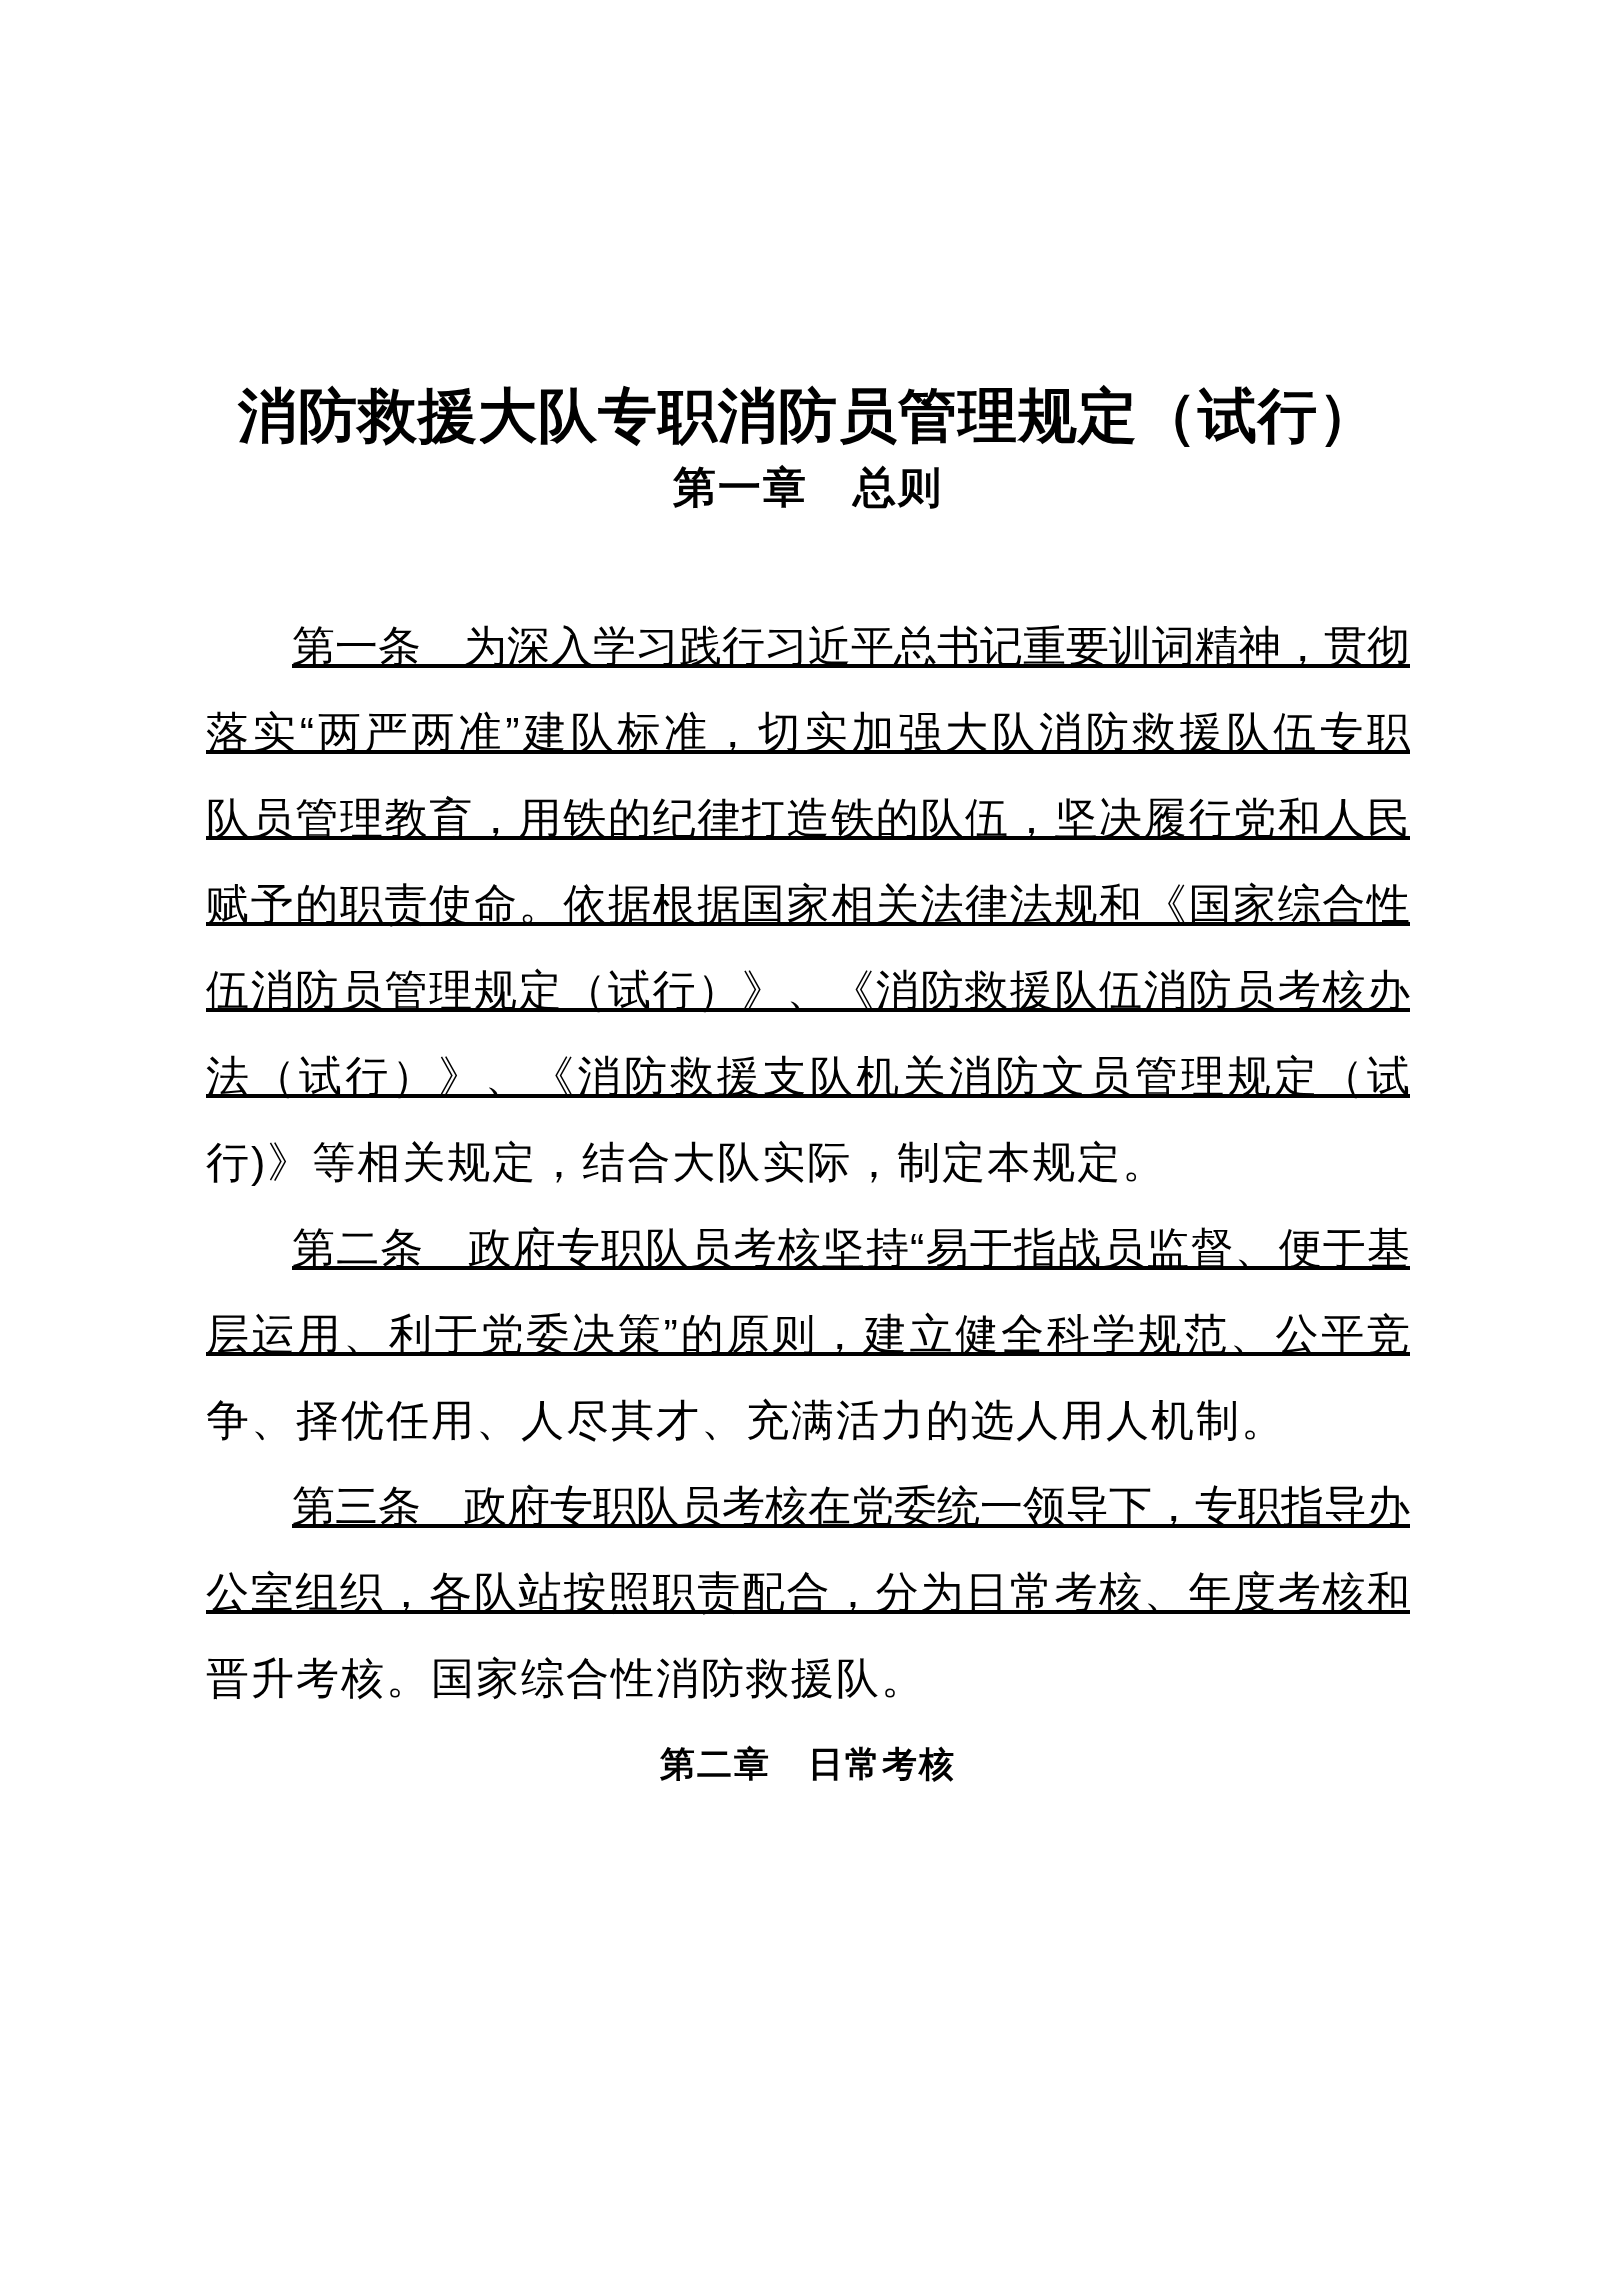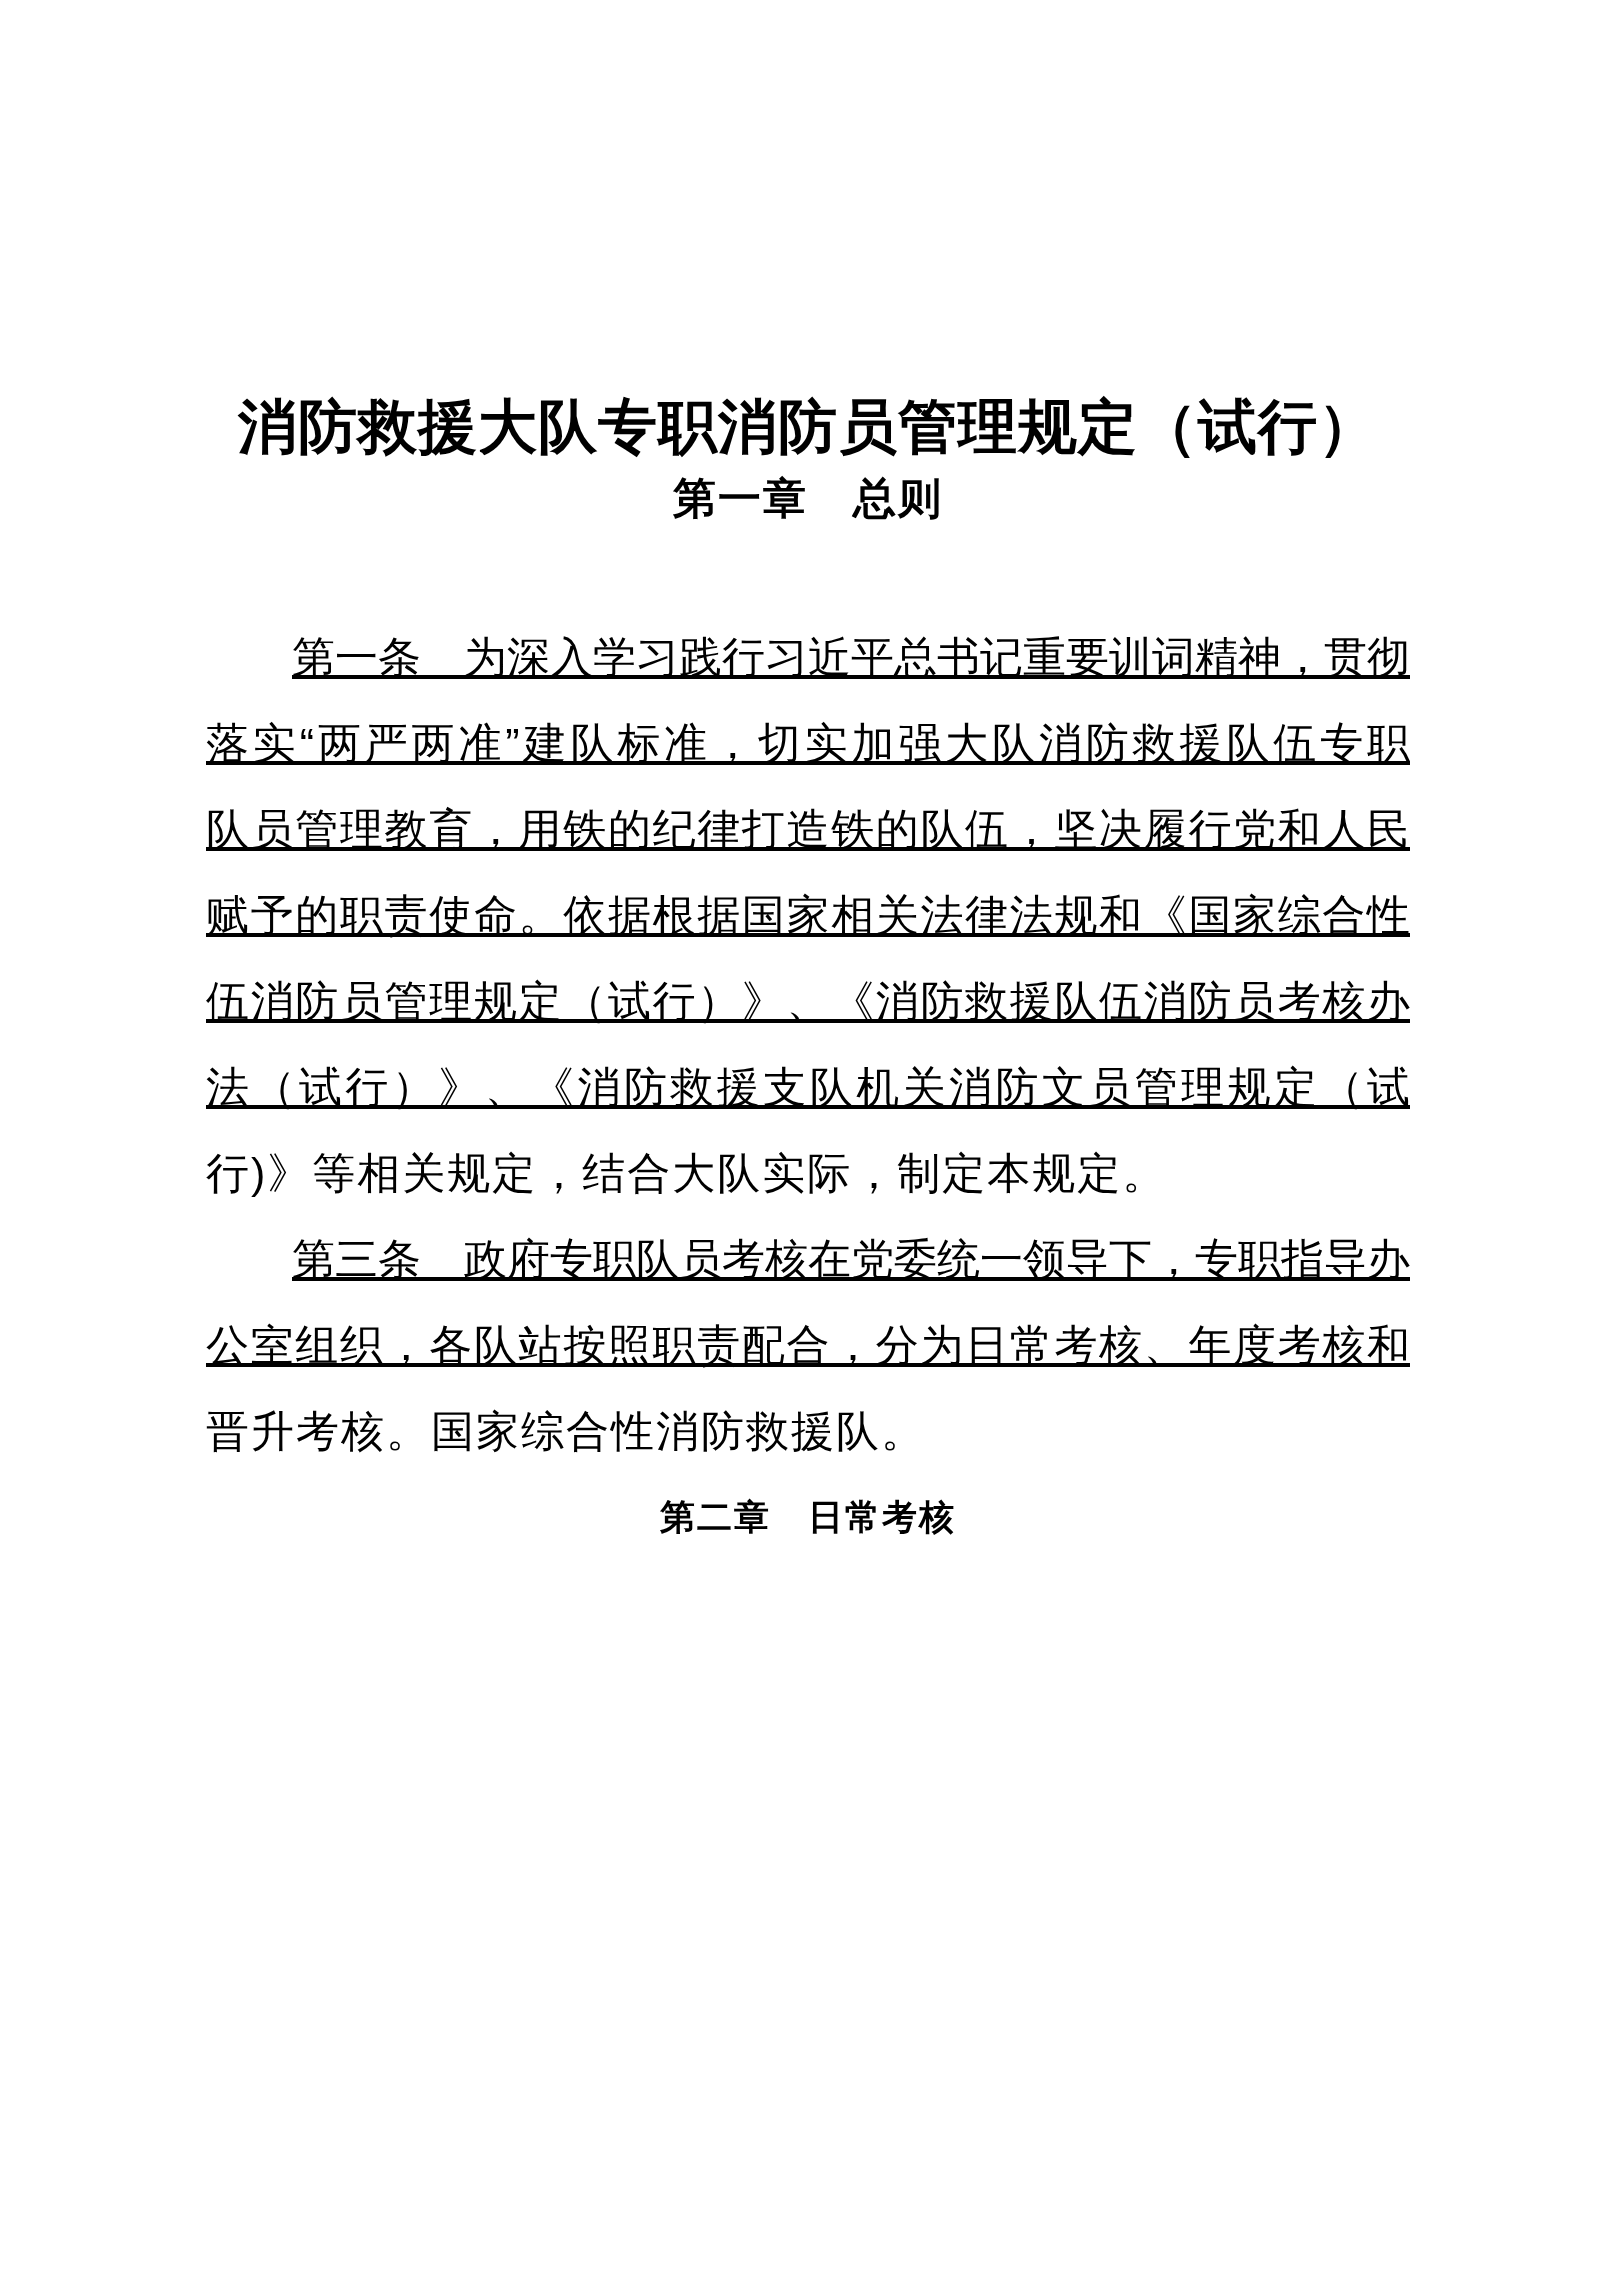--- a/index.html
+++ b/index.html
@@ -12,21 +12,21 @@
     width: 1621px;
     height: 2293px;
     background: #ffffff;
     color: #000000;
     font-family: "Liberation Sans", sans-serif;
     overflow: hidden;
   }
   .content {
     position: absolute;
     left: 206px;
-    top: 12px;
+    top: 1px;
     width: 1204px;
   }
   .doc-title {
     margin-top: 380px;
     font-size: 59px;
     line-height: 71px;
     font-weight: 700;
     text-align: center;
     letter-spacing: 1px;
     white-space: nowrap;
@@ -85,20 +85,25 @@
       <div>
         <div class="bline fill indent">第一条　为深入学习践行习近平总书记重要训词精神，贯彻</div>
         <div class="bline fill">落实“两严两准”建队标准，切实加强大队消防救援队伍专职</div>
         <div class="bline fill">队员管理教育，用铁的纪律打造铁的队伍，坚决履行党和人民</div>
         <div class="bline fill">赋予的职责使命。依据根据国家相关法律法规和《国家综合性</div>
         <div class="bline fill">伍消防员管理规定（试行）》、《消防救援队伍消防员考核办</div>
         <div class="bline fill">法（试行）》、《消防救援支队机关消防文员管理规定（试</div>
         <div class="bline end">行)》等相关规定，结合大队实际，制定本规定。</div>
       </div>
 
+      <div>
+        <div class="bline fill indent">第二条　政府专职队员考核坚持“易于指战员监督、便于基</div>
+        <div class="bline fill">层运用、利于党委决策”的原则，建立健全科学规范、公平竞</div>
+        <div class="bline end">争、择优任用、人尽其才、充满活力的选人用人机制。</div>
+      </div>
 
       <div>
         <div class="bline fill indent">第三条　政府专职队员考核在党委统一领导下，专职指导办</div>
         <div class="bline fill">公室组织，各队站按照职责配合，分为日常考核、年度考核和</div>
         <div class="bline end">晋升考核。国家综合性消防救援队。</div>
       </div>
 
       <div class="chapter-heading-2">第二章　日常考核</div>
 
     </div>

